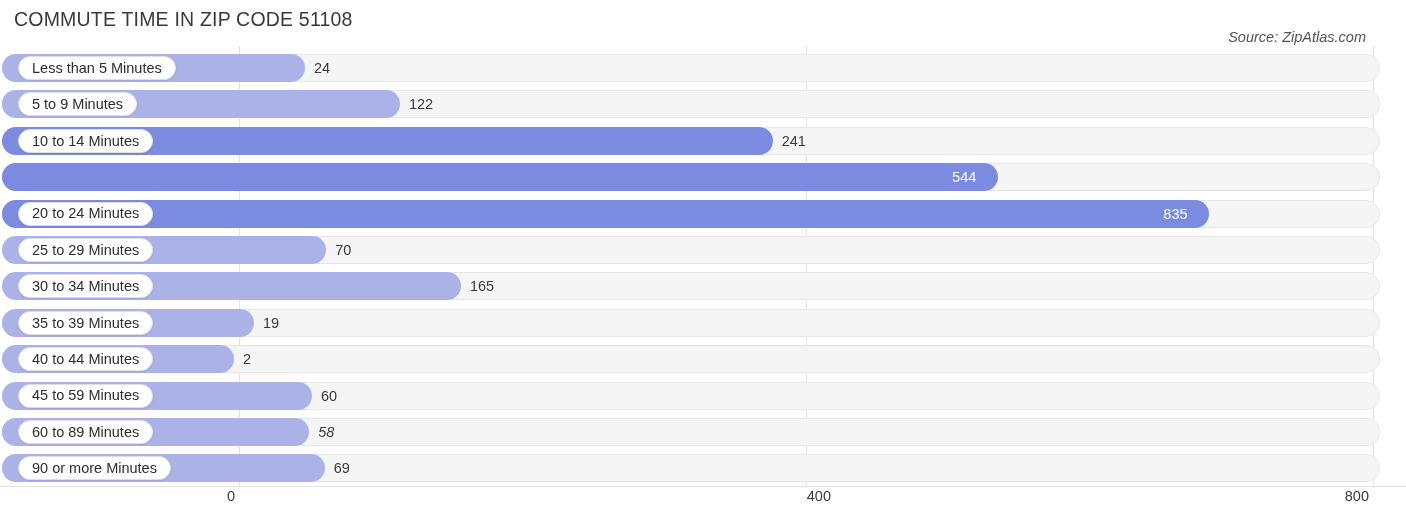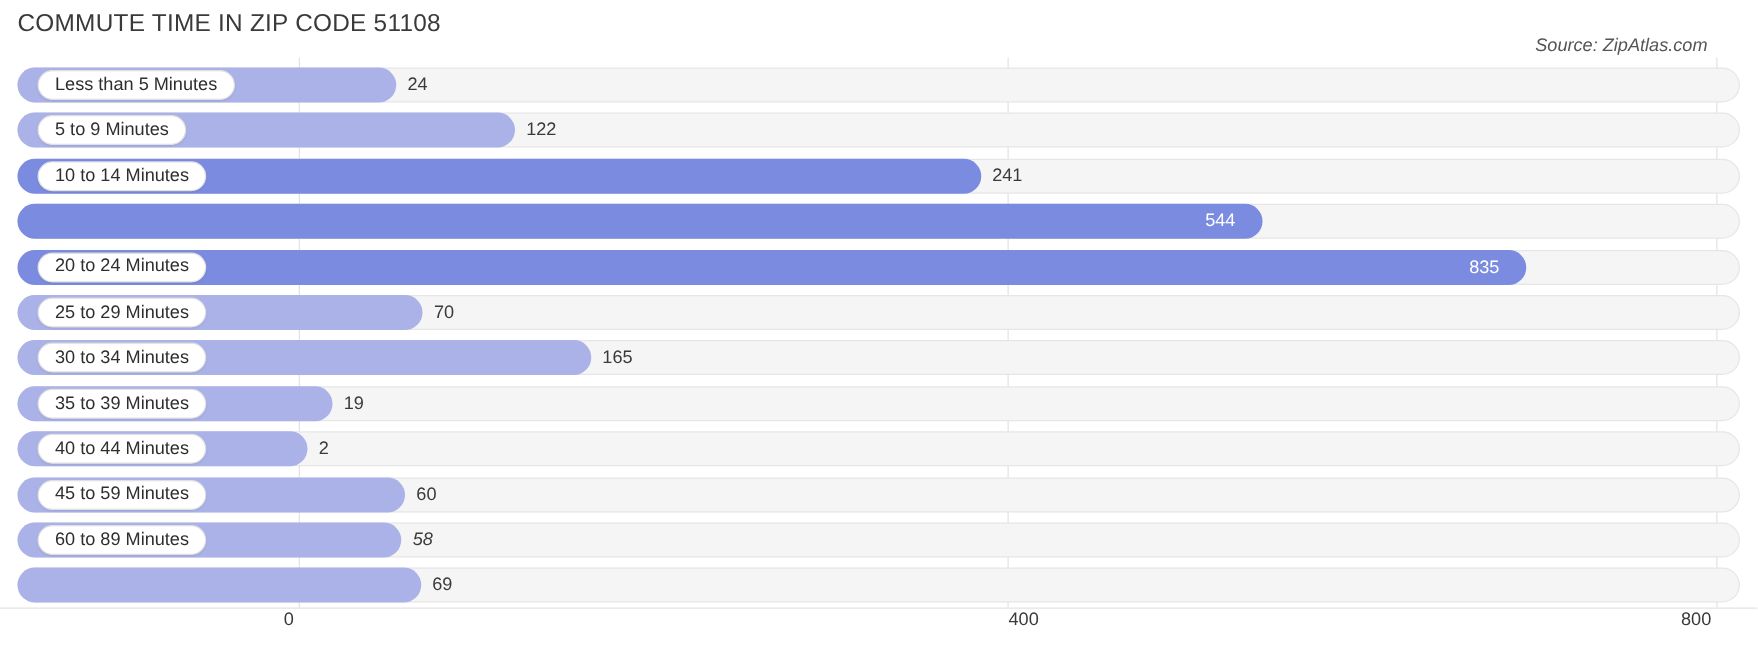--- a/index.html
+++ b/index.html
@@ -72,21 +72,21 @@
   .rows {
     position: absolute;
     left: 0;
     top: 0;
     width: 1406px;
     height: 440px;
   }
 
   .row {
     position: absolute;
-    left: 14px;
+    left: 2px;
     width: 1378px;
     height: 16px;
   }
 
   .track {
     position: absolute;
     left: 0;
     top: 0;
     width: 1378px;
     height: 28px;
@@ -268,20 +268,23 @@
         <div class="track"></div>
         <div class="bar" style="width: 307.215px; background: rgb(170, 178, 232);"></div>
         <div class="label-pill">
           <span>60 to 89 Minutes</span>
         </div>
         <div class="value-out" style="left: 316.215px; font-style: italic;">58</div>
       </div>
       <div class="row" style="top: 408.4px;">
         <div class="track"></div>
         <div class="bar" style="width: 322.808px; background: rgb(170, 178, 232);"></div>
+        <div class="label-pill">
+          <span>90 or more Minutes</span>
+        </div>
         <div class="value-out" style="left: 331.808px;">69</div>
       </div>
     </div>
 </div>
 
 <div class="axis">
   <div class="axis-rule"></div>
 <div class="axis-tick-label" style="left: 235px;">0</div>
     <div class="axis-tick-label" style="left: 831px;">400</div>
     <div class="axis-tick-label" style="left: 1369px;">800</div>

